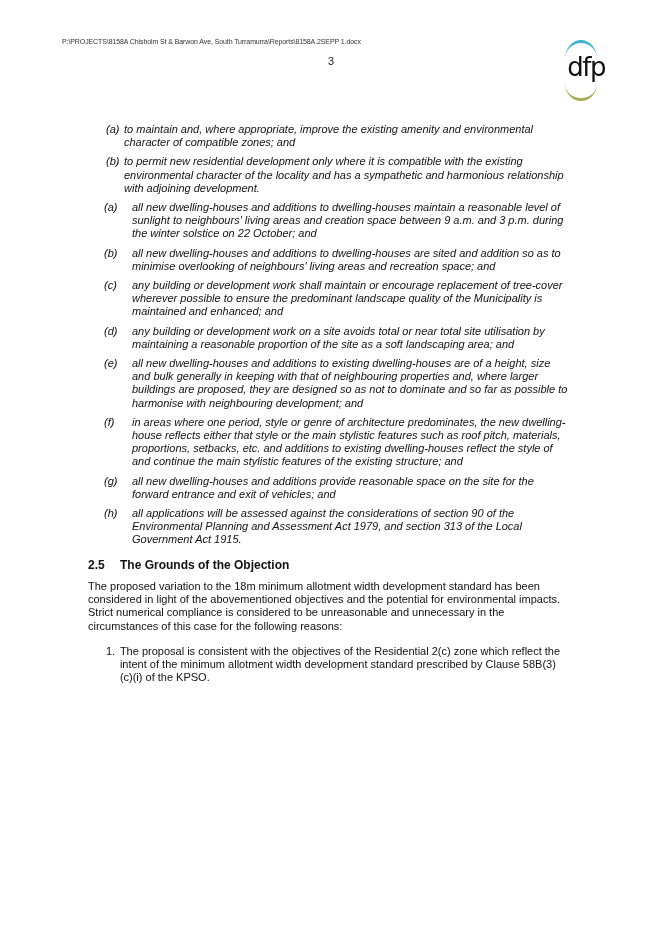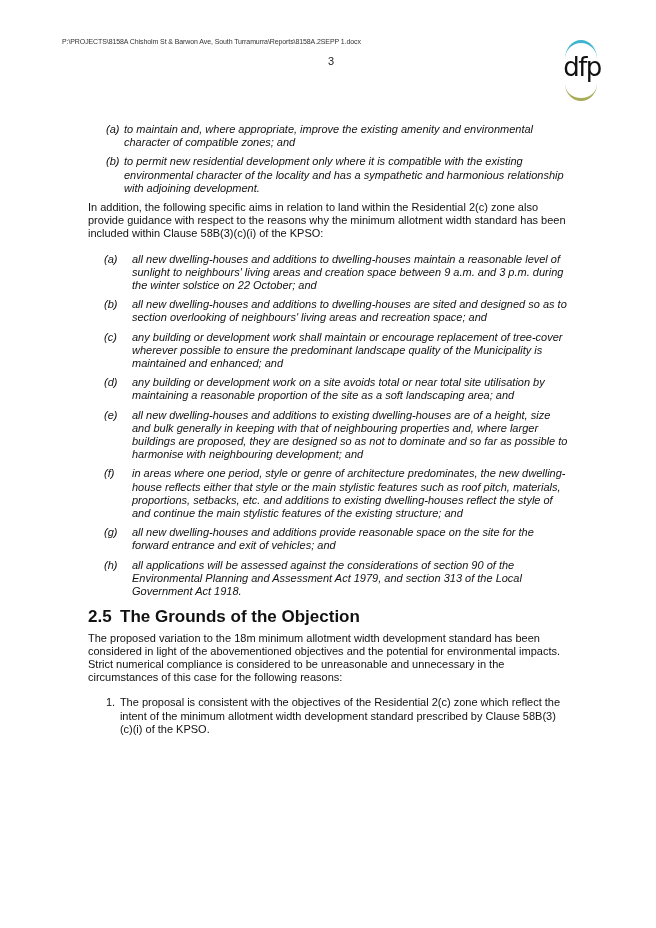--- a/index.html
+++ b/index.html
@@ -5,34 +5,34 @@
   html, body { margin: 0; padding: 0; background: #ffffff; }
   body { width: 656px; height: 928px; position: relative; overflow: hidden;
          font-family: "Liberation Sans", sans-serif; color: #111; }
   .filepath { position: absolute; left: 62px; top: 38px; font-size: 7px; color: #333; letter-spacing: -0.1px; }
   .pagenum { position: absolute; left: 328px; top: 55px; font-size: 11px; color: #222; }
   .logo { position: absolute; left: 559px; top: 38px; width: 46px; height: 64px; }
   .logo .arc-top { position: absolute; left: 6px; top: 2px; width: 32px; height: 16px;
                    border-top: 3px solid #3fb4cf; border-radius: 50% 50% 0 0 / 100% 100% 0 0; }
   .logo .arc-bot { position: absolute; left: 6px; top: 46px; width: 32px; height: 14px;
                    border-bottom: 3px solid #a8ab57; border-radius: 0 0 50% 50% / 0 0 100% 100%; }
-  .logo .word { position: absolute; left: 0; top: 14px; width: 46px; text-align: center;
+  .logo .word { position: absolute; left: 0; top: 14px; width: 46px; text-align: right;
                 font-size: 26px; font-family: "DejaVu Sans", sans-serif; color: #111; letter-spacing: -1.5px; }
 
   .content { position: absolute; left: 88px; top: 123px; width: 480px; font-size: 11px; line-height: 13.2px; }
   .item { display: flex; margin-bottom: 6px; font-style: italic; }
   .item .lbl { flex: 0 0 auto; }
   .list1 .item { padding-left: 18px; }
   .list1 .lbl { width: 18px; }
   .list2 .item { padding-left: 16px; }
   .list2 .lbl { width: 28px; }
   .item .txt { flex: 1; }
   p { margin: 0 0 12px 0; }
   .para { margin-top: 0; }
-  h2 { font-size: 17px; font-weight: bold; margin: 12px 0 8px 0; display: flex; }
+  h2 { font-size: 12px; font-weight: bold; margin: 12px 0 8px 0; display: flex; }
   h2 .num { width: 32px; }
   .num-item { display: flex; padding-left: 18px; margin-top: 10px; }
   .num-item .lbl { width: 30px; }
 </style>
 </head>
 <body>
 
 <div class="filepath">P:\PROJECTS\8158A Chisholm St &amp; Barwon Ave, South Turramurra\Reports\8158A.2SEPP 1.docx</div>
 <div class="pagenum">3</div>
 
@@ -47,30 +47,29 @@
     <div class="item">
       <span class="lbl">(a)</span>
       <span class="txt">to maintain and, where appropriate, improve the existing amenity and environmental character of compatible zones; and</span>
     </div>
     <div class="item">
       <span class="lbl">(b)</span>
       <span class="txt">to permit new residential development only where it is compatible with the existing environmental character of the locality and has a sympathetic and harmonious relationship with adjoining development.</span>
     </div>
   </div>
 
-  <p class="para">In addition, the following specific aims in relation to land within the Residential 2(c) zone also provide guidance with respect to the reasons why the minimum allotment width standard has been included within Clause 58B(3)(c)(i) of the KPSO:</p>
 
   <div class="list2">
     <div class="item">
       <span class="lbl">(a)</span>
       <span class="txt">all new dwelling-houses and additions to dwelling-houses maintain a reasonable level of sunlight to neighbours' living areas and creation space between 9 a.m. and 3 p.m. during the winter solstice on 22 October; and</span>
     </div>
     <div class="item">
       <span class="lbl">(b)</span>
-      <span class="txt">all new dwelling-houses and additions to dwelling-houses are sited and designed so as to section overlooking of neighbours' living areas and recreation space; and</span>
+      <span class="txt">all new dwelling-houses and additions to dwelling-houses are sited and addition so as to minimise overlooking of neighbours' living areas and recreation space; and</span>
     </div>
     <div class="item">
       <span class="lbl">(c)</span>
       <span class="txt">any building or development work shall maintain or encourage replacement of tree-cover wherever possible to ensure the predominant landscape quality of the Municipality is maintained and enhanced; and</span>
     </div>
     <div class="item">
       <span class="lbl">(d)</span>
       <span class="txt">any building or development work on a site avoids total or near total site utilisation by maintaining a reasonable proportion of the site as a soft landscaping area; and</span>
     </div>
     <div class="item">
@@ -80,21 +79,21 @@
     <div class="item">
       <span class="lbl">(f)</span>
       <span class="txt">in areas where one period, style or genre of architecture predominates, the new dwelling-house reflects either that style or the main stylistic features such as roof pitch, materials, proportions, setbacks, etc. and additions to existing dwelling-houses reflect the style of and continue the main stylistic features of the existing structure; and</span>
     </div>
     <div class="item">
       <span class="lbl">(g)</span>
       <span class="txt">all new dwelling-houses and additions provide reasonable space on the site for the forward entrance and exit of vehicles; and</span>
     </div>
     <div class="item">
       <span class="lbl">(h)</span>
-      <span class="txt">all applications will be assessed against the considerations of section 90 of the Environmental Planning and Assessment Act 1979, and section 313 of the Local Government Act 1918.</span>
+      <span class="txt">all applications will be assessed against the considerations of section 90 of the Environmental Planning and Assessment Act 1979, and section 313 of the Local Government Act 1915.</span>
     </div>
   </div>
 
   <h2>
     <span class="num">2.5</span>
     <span>The Grounds of the Objection</span>
   </h2>
   <p>The proposed variation to the 18m minimum allotment width development standard has been considered in light of the abovementioned objectives and the potential for environmental impacts. Strict numerical compliance is considered to be unreasonable and unnecessary in the circumstances of this case for the following reasons:</p>
 
   <div class="num-item">

